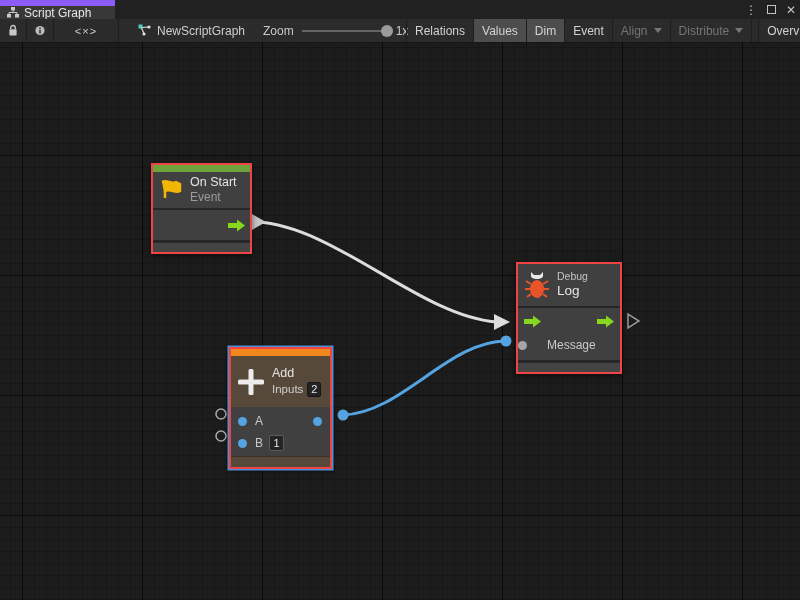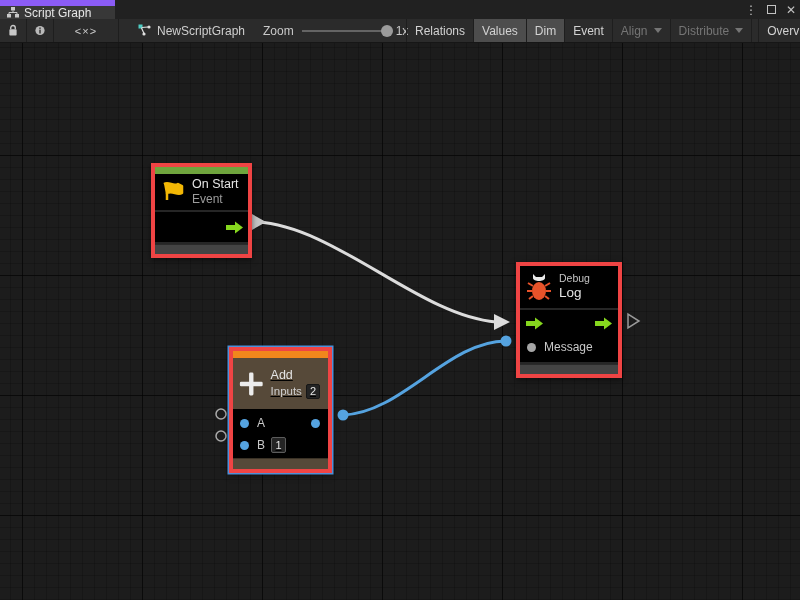--- a/index.html
+++ b/index.html
@@ -45,21 +45,21 @@
       linear-gradient(to right, rgba(0,0,0,0.55) 1px, transparent 1px),
       linear-gradient(to bottom, rgba(0,0,0,0.55) 1px, transparent 1px),
       linear-gradient(to right, rgba(0,0,0,0.16) 1px, transparent 1px),
       linear-gradient(to bottom, rgba(0,0,0,0.16) 1px, transparent 1px);
     background-size:120px 120px, 120px 120px, 12px 12px, 12px 12px;
     background-position:22px 0, 0 112px, 10px 0, 0 4px; }
 
   .wires { position:absolute; left:0; top:0; width:800px; height:600px; pointer-events:none; }
 
   
-  .node { position:absolute; background:#000000; border:4px solid #ef4444; box-shadow:0 2px 6px rgba(0,0,0,0.55);text-decoration:underline; }
+  .node { position:absolute; background:#404040; border:2px solid #ef4444; box-shadow:0 2px 6px rgba(0,0,0,0.55); }
   .node.selected { box-shadow:0 0 0 1.5px #4c90d9, 0 2px 6px rgba(0,0,0,0.55); }
   .accent { height:7px; }
   .nhead { display:flex; align-items:center; gap:7px; padding:0 8px 0 6px; }
   .ntitle { font-size:12.5px; color:#e4e4e4; line-height:1.25; }
   .nsub { font-size:12px; color:#9c9c9c; line-height:1.25; }
   .nsep { height:2px; background:#262626; }
   .nfooter { height:10px; background:#444444; border-top:1px solid #2a2a2a; }
   .prow { display:flex; align-items:center; }
   .plabel { font-size:12px; color:#c9c9c9; }
   .dot { width:9px; height:9px; border-radius:50%; }
@@ -78,21 +78,21 @@
 
   #node-add { left:229px; top:347px; width:103px; }
   #node-add .nhead { height:51px; background:#564939; }
   #node-add .nbody { padding:3px 0 2px 0; }
   #node-add .prow { height:22px; }
   #node-add .nfooter { background:#564939; border-top:1px solid #3a3226; height:11px; }
 
   #node-debug { left:516px; top:262px; width:106px; }
   #node-debug .nhead { height:42px; }
   #node-debug .prow.trigger { height:26px; padding:0 6px; justify-content:space-between; }
-  #node-debug .prow.message { height:22px; padding-left:7px; gap:8px; margin-bottom:4px; }
+  #node-debug .prow.message { height:22px; padding-left:0; gap:20px; margin-bottom:4px; }
 </style>
 </head>
 <body>
 
 <div id="root">
 
   <div class="tabbar">
     <div class="tab">
       <svg width="12" height="11" viewBox="0 0 12 11">
         <rect x="4" y="0" width="4" height="3.5" fill="#c8c8c8"></rect>

